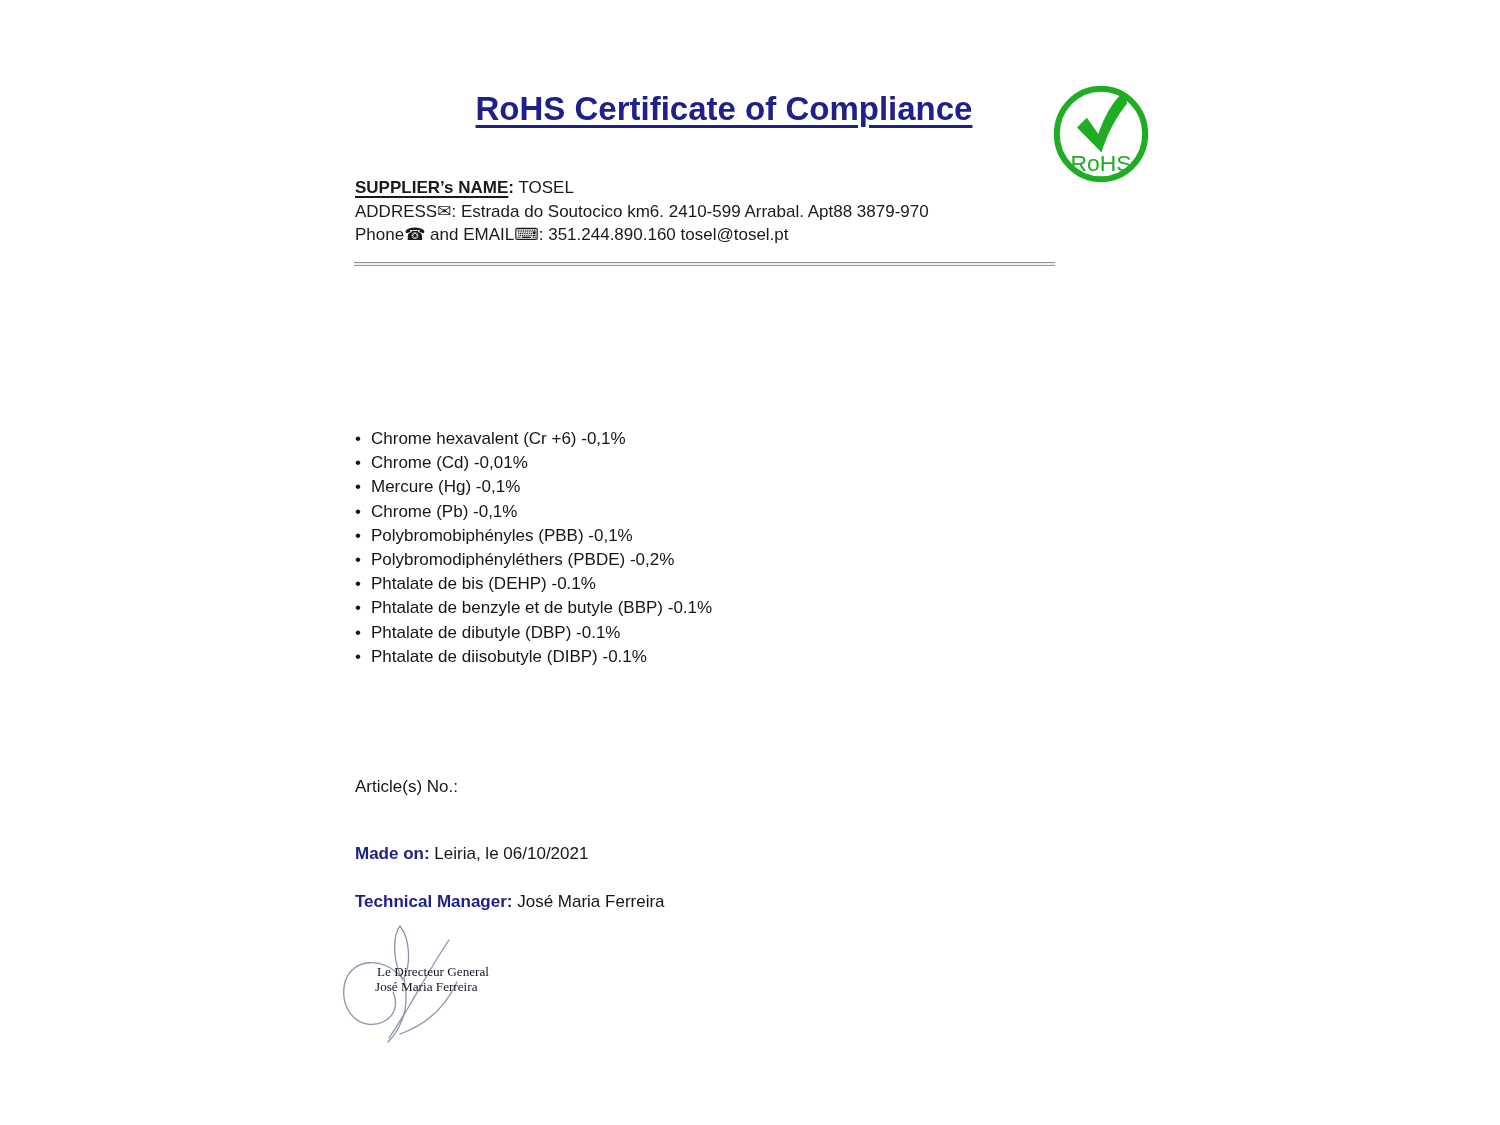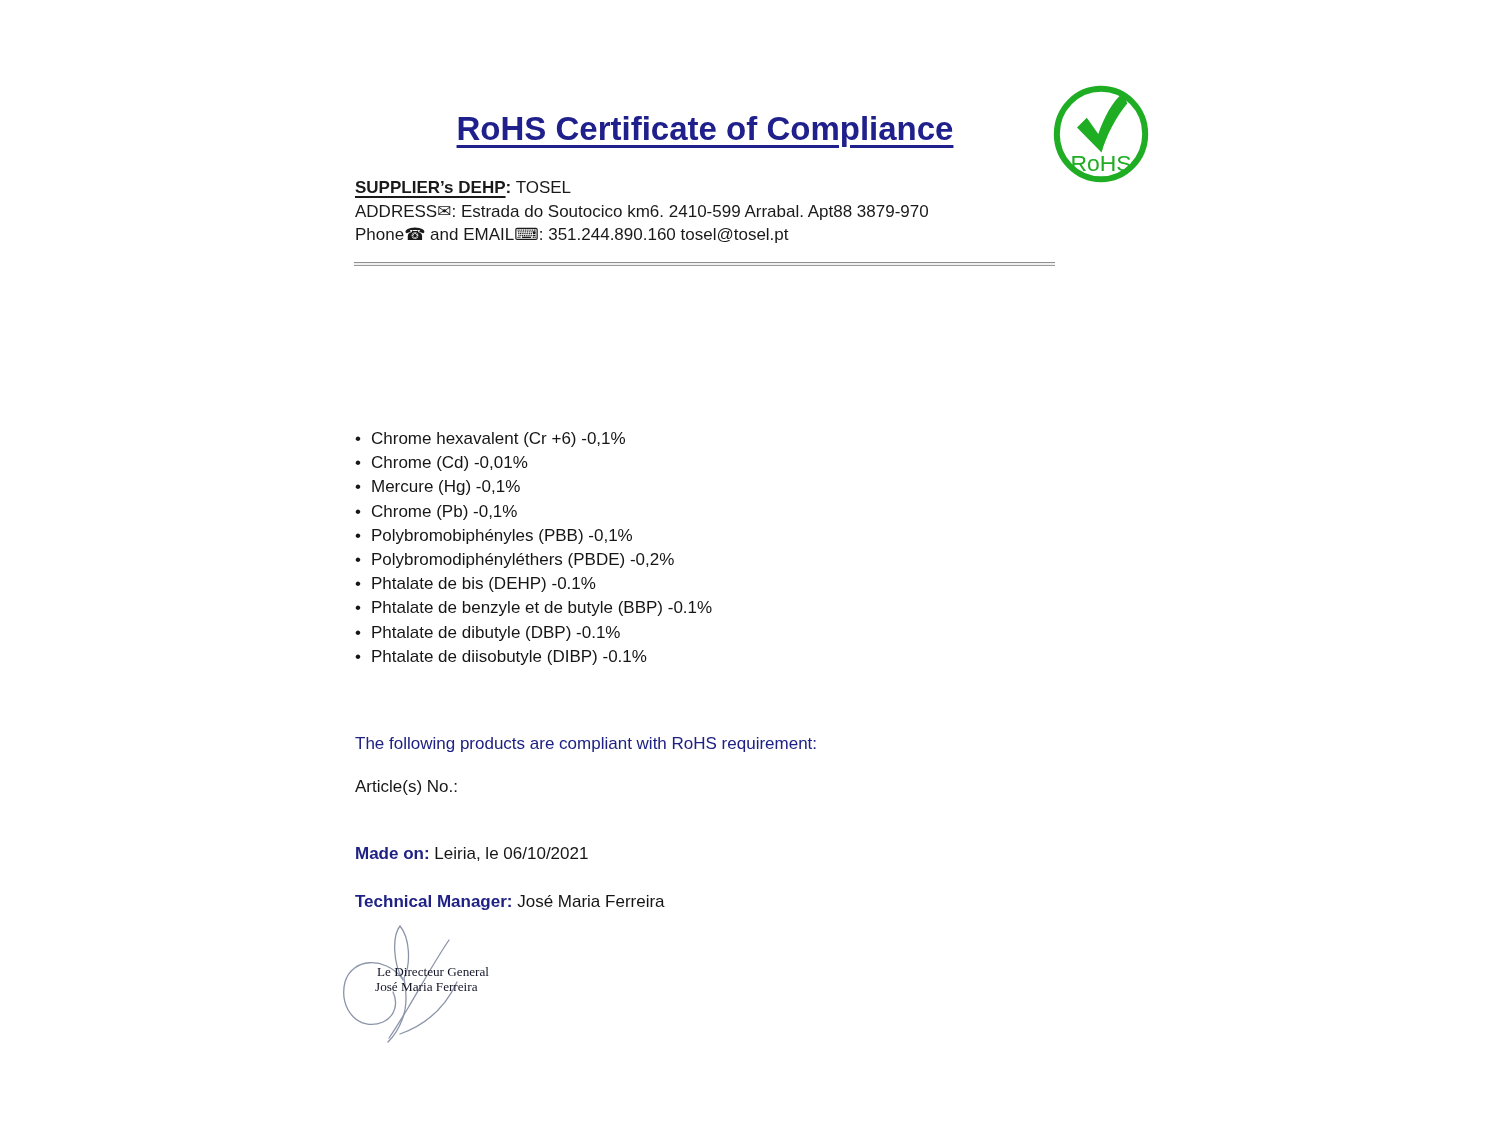--- a/index.html
+++ b/index.html
@@ -8,25 +8,24 @@
     width:1500px; height:1125px;
     background:#ffffff;
     font-family:"Liberation Sans","DejaVu Sans",sans-serif;
     color:#1a1a1a;
     overflow:hidden;
   }
   .abs { position:absolute; }
 
   
   .title {
-    left:355px; top:88px; width:700px;
+    left:374px; top:88px; width:700px;
     text-align:center;
     font-size:33px; font-weight:bold; line-height:42px;
     color:var(--title_navy,#20208c);
-    margin-top:20px;
   }
   .title span { text-decoration:underline; text-underline-offset:5px; text-decoration-thickness:2.5px; }
 
   
   .logo { left:1053px; top:84px; width:96px; height:100px; }
 
   
   .supplier { left:355px; top:176px; font-size:17px; line-height:23.5px; }
   .b { font-weight:bold; }
   .u { text-decoration:underline; text-underline-offset:3px; text-decoration-thickness:2px; }
@@ -92,21 +91,21 @@
   <div class="abs logo">
     <svg width="96" height="100" viewBox="0 0 88 90">
       <ellipse cx="44" cy="45" rx="40.5" ry="41.5" fill="none" style="stroke:var(--logo_green,#1fad24)" stroke-width="5.5"></ellipse>
       <path d="M22,39 L31,30 L41.5,45 C47,30 54,15 65,7 L68,17 C58,29 49,46 44.5,62 Z" style="fill:var(--logo_green,#1fad24)"></path>
       <text x="44" y="79" text-anchor="middle" font-size="21" style="fill:var(--logo_green,#1fad24); font-family:'Liberation Sans',sans-serif;">RoHS</text>
     </svg>
   </div>
 
   <div class="abs supplier">
     <div>
-      <span class="b u">SUPPLIER’s DEHP</span><span class="b">:</span>
+      <span class="b u">SUPPLIER’s NAME</span><span class="b">:</span>
       <span>TOSEL</span>
     </div>
     <div>
       <span>ADDRESS</span><span class="glyph">✉</span><span>: Estrada do Soutocico km6. 2410-599 Arrabal. Apt88 3879-970</span>
     </div>
     <div>
       <span>Phone</span><span class="glyph">☎</span>
       <span>and EMAIL</span><span class="glyph">⌨</span><span>: 351.244.890.160 tosel@tosel.pt</span>
     </div>
   </div>
@@ -130,21 +129,20 @@
 
       <li><span>Phtalate de bis (DEHP) -0.1%</span></li>
 
       <li><span>Phtalate de benzyle et de butyle (BBP) -0.1%</span></li>
 
       <li><span>Phtalate de dibutyle (DBP) -0.1%</span></li>
 
       <li><span>Phtalate de diisobutyle (DIBP) -0.1%</span></li>
     </ul>
 
-  <div class="abs compliance">The following products are compliant with RoHS requirement:</div>
 
   <div class="abs article">Article(s) No.:</div>
 
   <div class="abs made-on">
     <span class="b navy">Made on:</span>
     <span class="i">Leiria, le</span>
     <span>06/10/2021</span>
   </div>
 
   <div class="abs manager">

